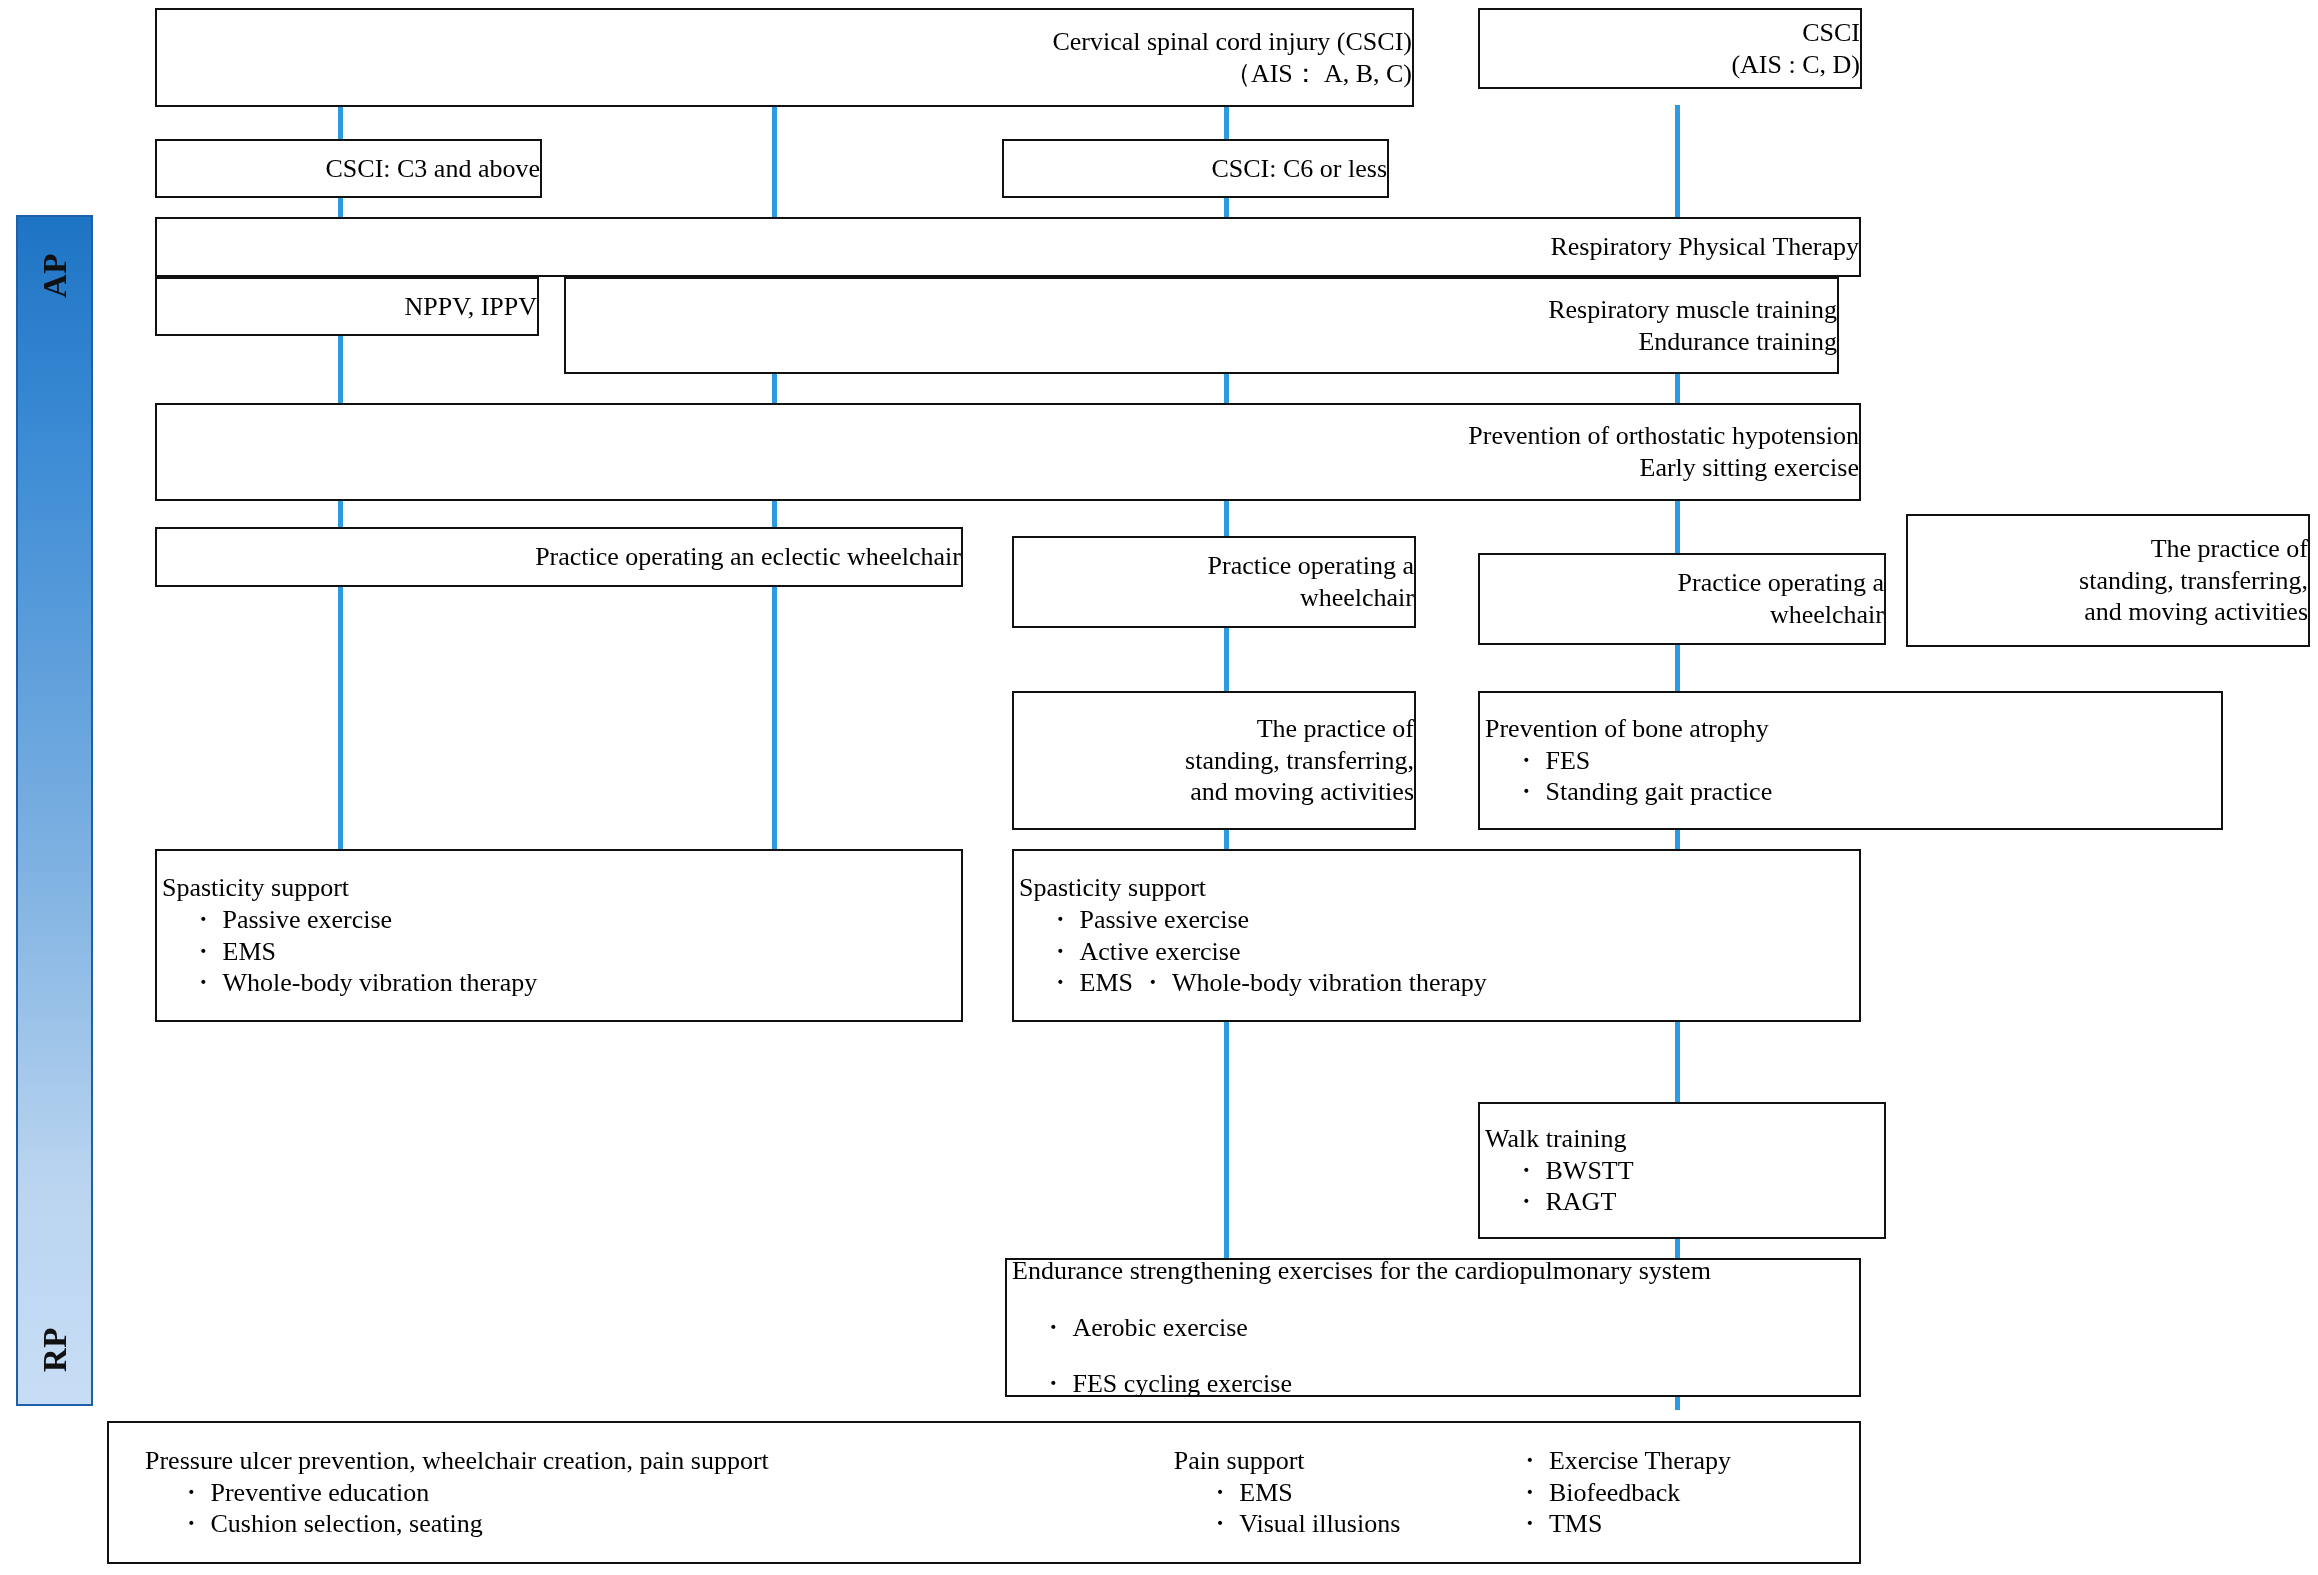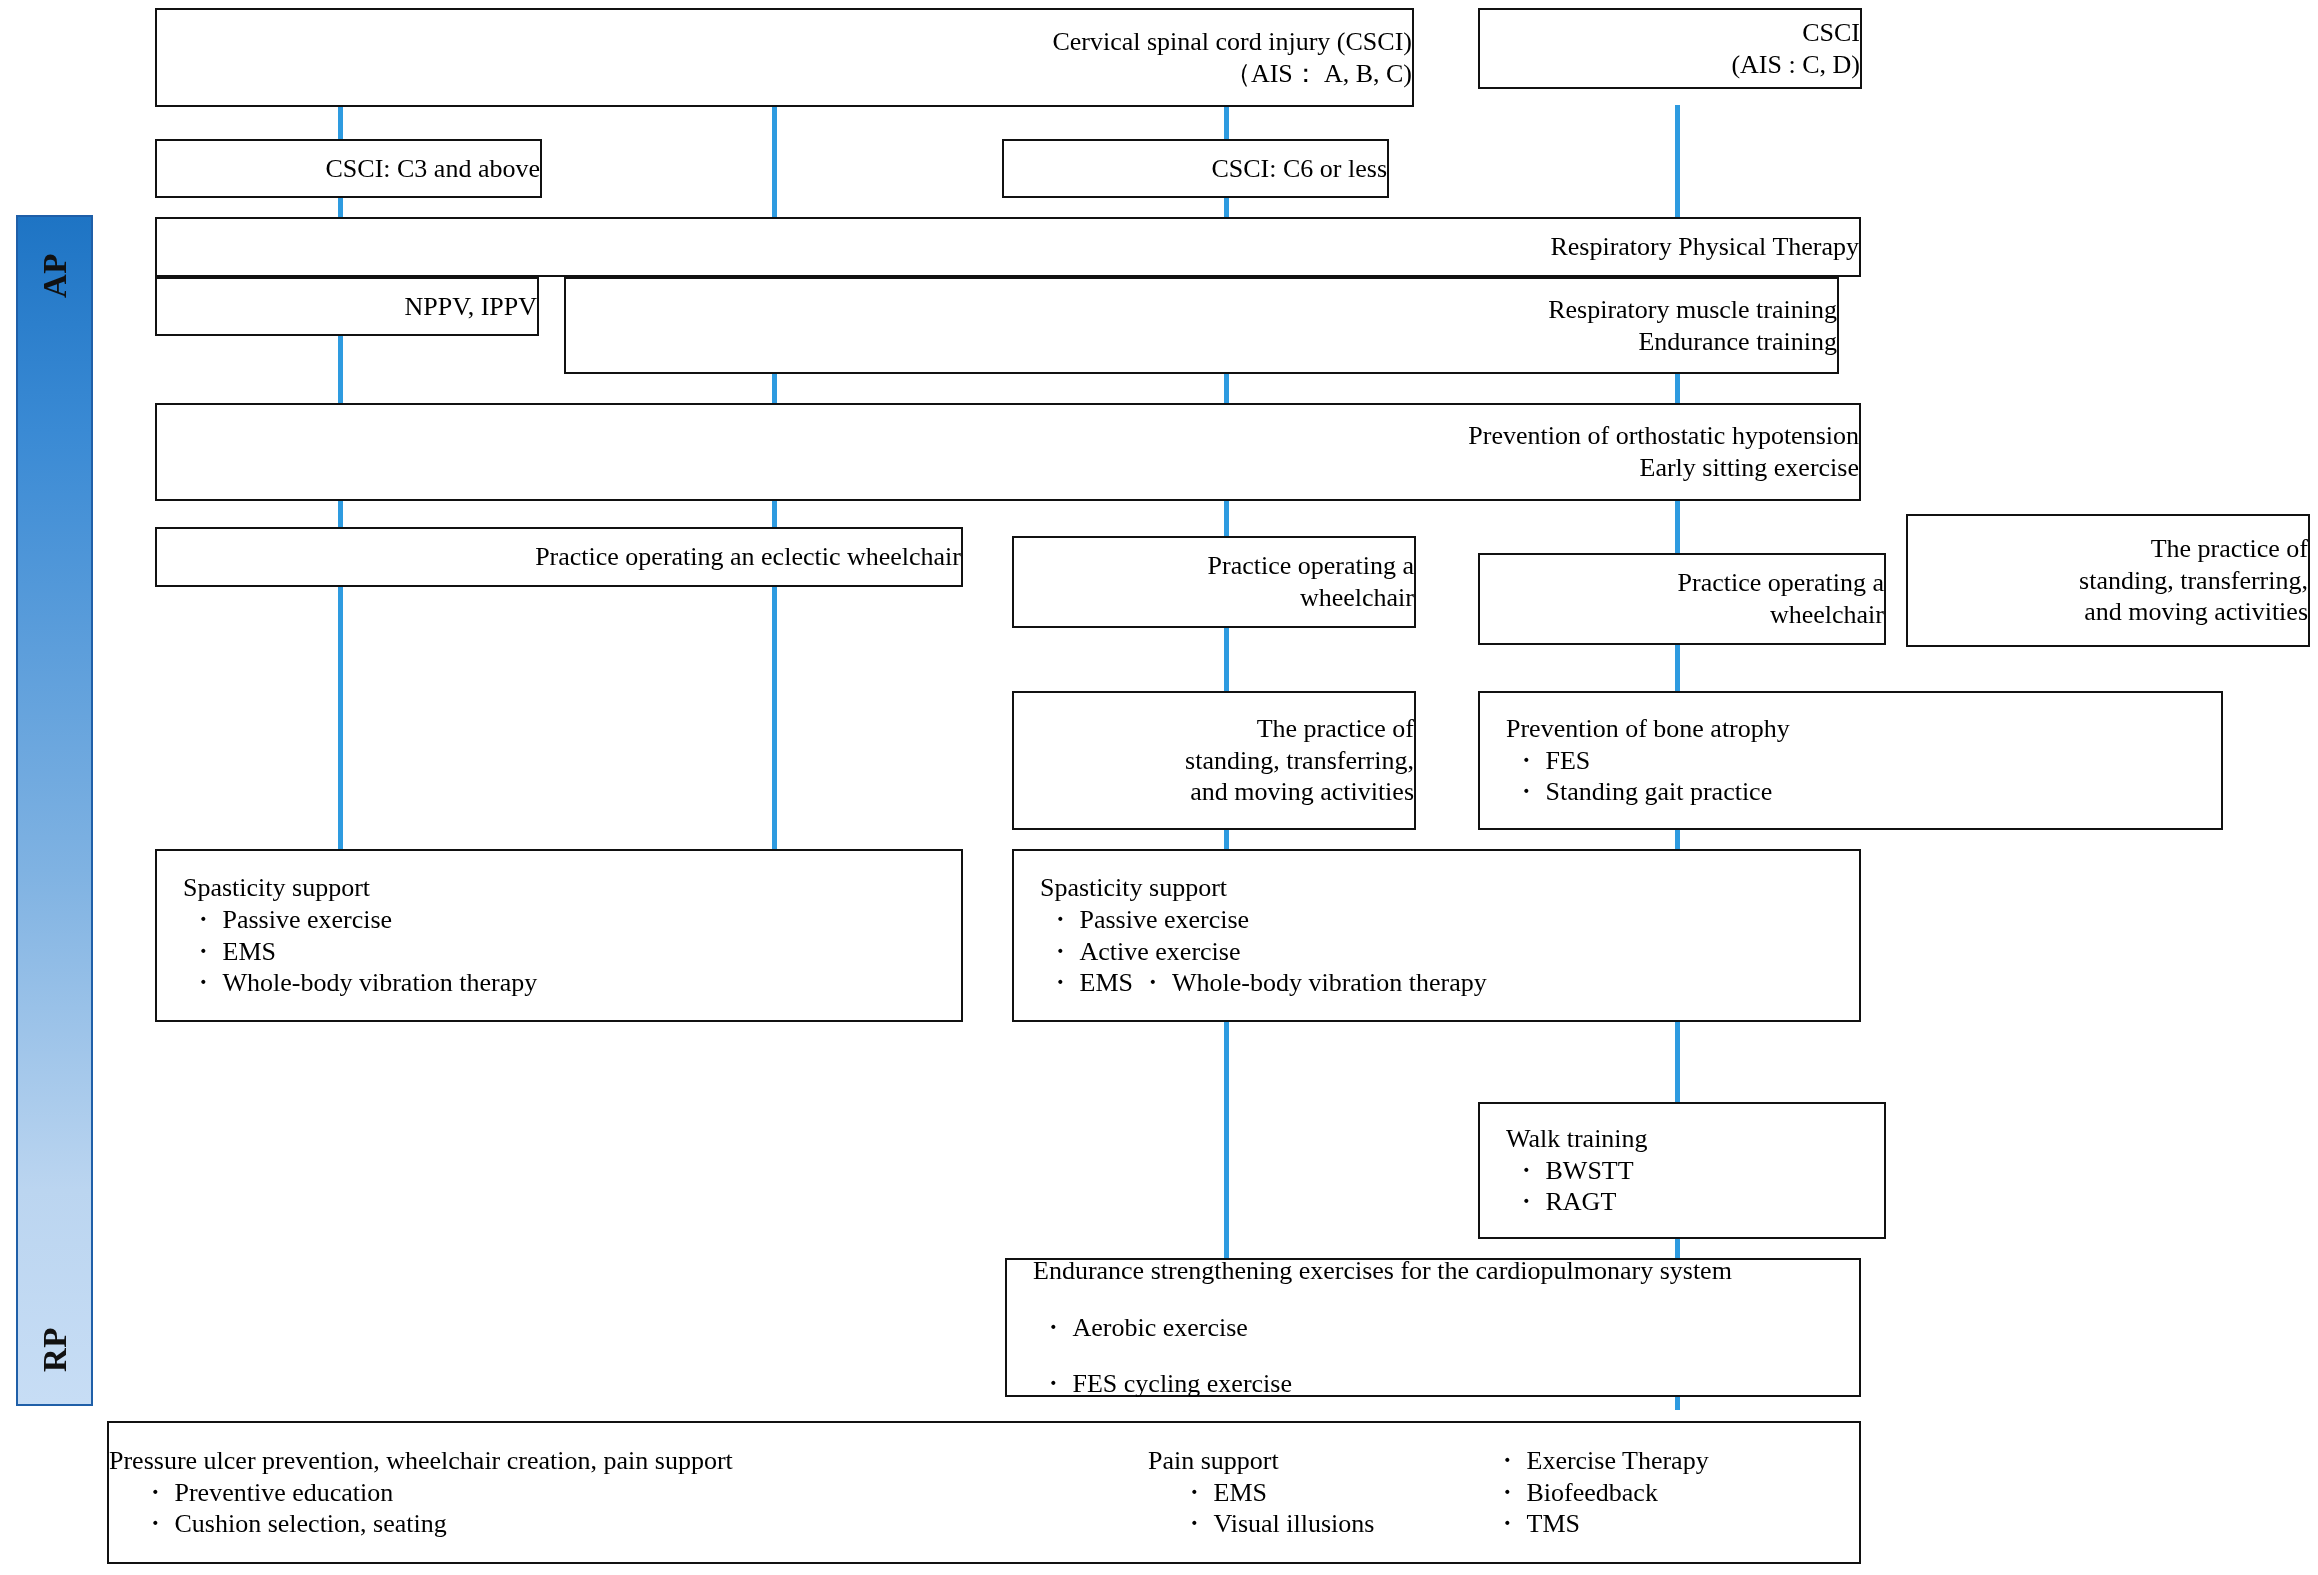--- a/index.html
+++ b/index.html
@@ -33,21 +33,21 @@
   }
   .box.center{align-items:center;text-align:center;}
   .box.left{align-items:flex-start;text-align:left;}
   .line{
     display:block;
     white-space:pre;
     line-height:1.22;
     font-size:26px;
   }
   .box.center .line{width:100%;text-align:right;}
-  .box.left .line{padding-left:26px;}
+  .box.left .line{padding-left:5px;}
   .bul{padding-left:33px !important;}
 
   
   #phasebar{
     position:absolute;
     left:16px;
     top:215px;
     width:77px;
     height:1191px;
     box-sizing:border-box;
@@ -177,21 +177,21 @@
   </div>
 
   <div class="box left" style="left:1005px; top:1258px; width:856px; height:139px;gap:25px;">
     <span class="line">Endurance strengthening exercises for the cardiopulmonary system</span>
     <span class="line bul">・ Aerobic exercise</span>
     <span class="line bul">・ FES cycling exercise</span>
   </div>
 
   <div class="box" style="left:107px; top:1421px; width:1754px; height:143px; justify-content:center;">
     <div class="cols">
-      <div class="col" style="width:1039px;">
+      <div class="col" style="width:1039px;padding-left:36px;">
         <span class="line">Pressure ulcer prevention, wheelchair creation, pain support</span>
         <span class="line bul">・ Preventive education</span>
         <span class="line bul">・ Cushion selection, seating</span>
       </div>
       <div class="col" style="width:346px;">
         <span class="line">Pain support</span>
         <span class="line bul">・ EMS</span>
         <span class="line bul">・ Visual illusions</span>
       </div>
       <div class="col" style="width:346px;">

